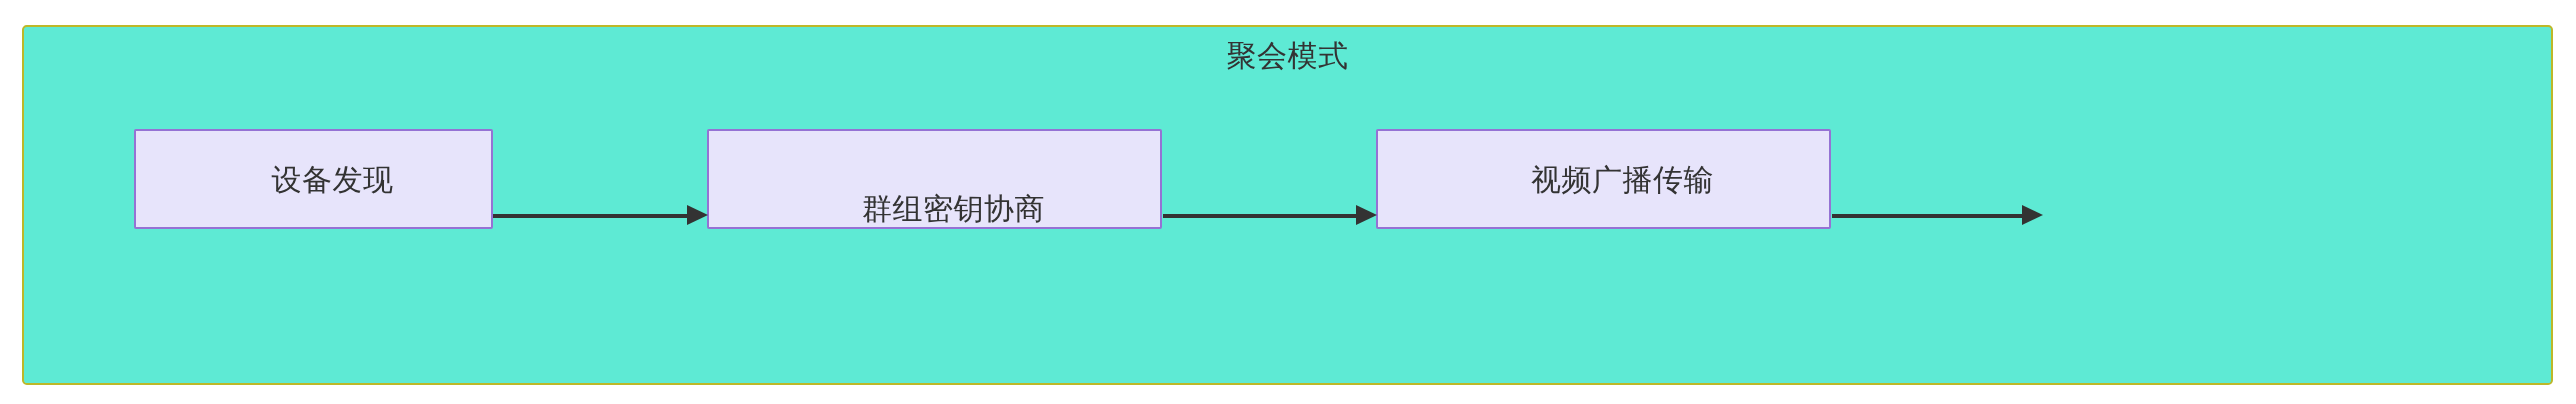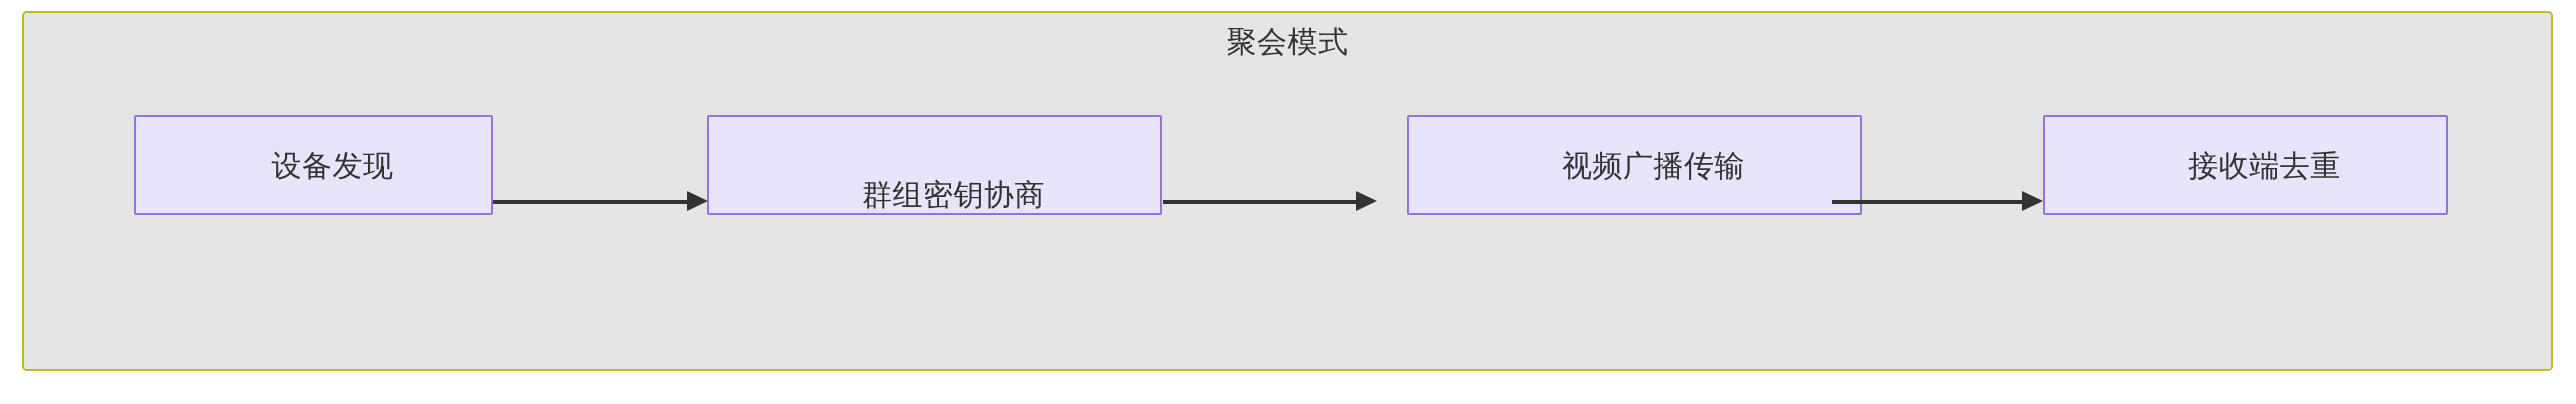--- a/index.html
+++ b/index.html
@@ -19,25 +19,25 @@
     position: relative;
     width: 2576px;
     height: 404px;
     background: #ffffff;
   }
 
   
   .subgraph {
     position: absolute;
     left: 22px;
-    top: 11px;
+    top: 25px;
     width: 2531px;
     height: 360px;
     box-sizing: border-box;
-    background: #e5e5e5;
+    background: #5eead4;
     border: 2.9px solid #bdb829;
     border-radius: 4.8px;
   }
 
   .subgraph-title {
     position: absolute;
     left: 0;
     right: 0;
     top: 10.6px;
     text-align: center;
@@ -68,21 +68,21 @@
     font-size: 30px;
     line-height: 37px;
     color: #333333;
     letter-spacing: 0.5px;
     white-space: nowrap;
     user-select: none;
   }
 
   .node-0 { left: 110px;  width: 359px; }
   .node-1 { left: 683px;  width: 455px; align-items: flex-end; }
-  .node-2 { left: 1352px; width: 455px; margin-left: 31px; }
+  .node-2 { left: 1352px; width: 455px; }
   .node-3 { left: 2019px; width: 405px; }
 
   
   .edge {
     position: absolute;
     top: 178px;           
     height: 21px;
   }
   .edge-line {
     position: absolute;
@@ -123,23 +123,20 @@
     </div>
 
     <div class="node node-1">
       <span class="node-label">群组密钥协商</span>
     </div>
 
     <div class="node node-2">
       <span class="node-label">视频广播传输</span>
     </div>
 
-    <div class="node node-3">
-      <span class="node-label">接收端去重</span>
-    </div>
 
     <div class="edge edge-0">
       <div class="edge-line"></div>
       <div class="edge-head"></div>
     </div>
 
     <div class="edge edge-1">
       <div class="edge-line"></div>
       <div class="edge-head"></div>
     </div>

